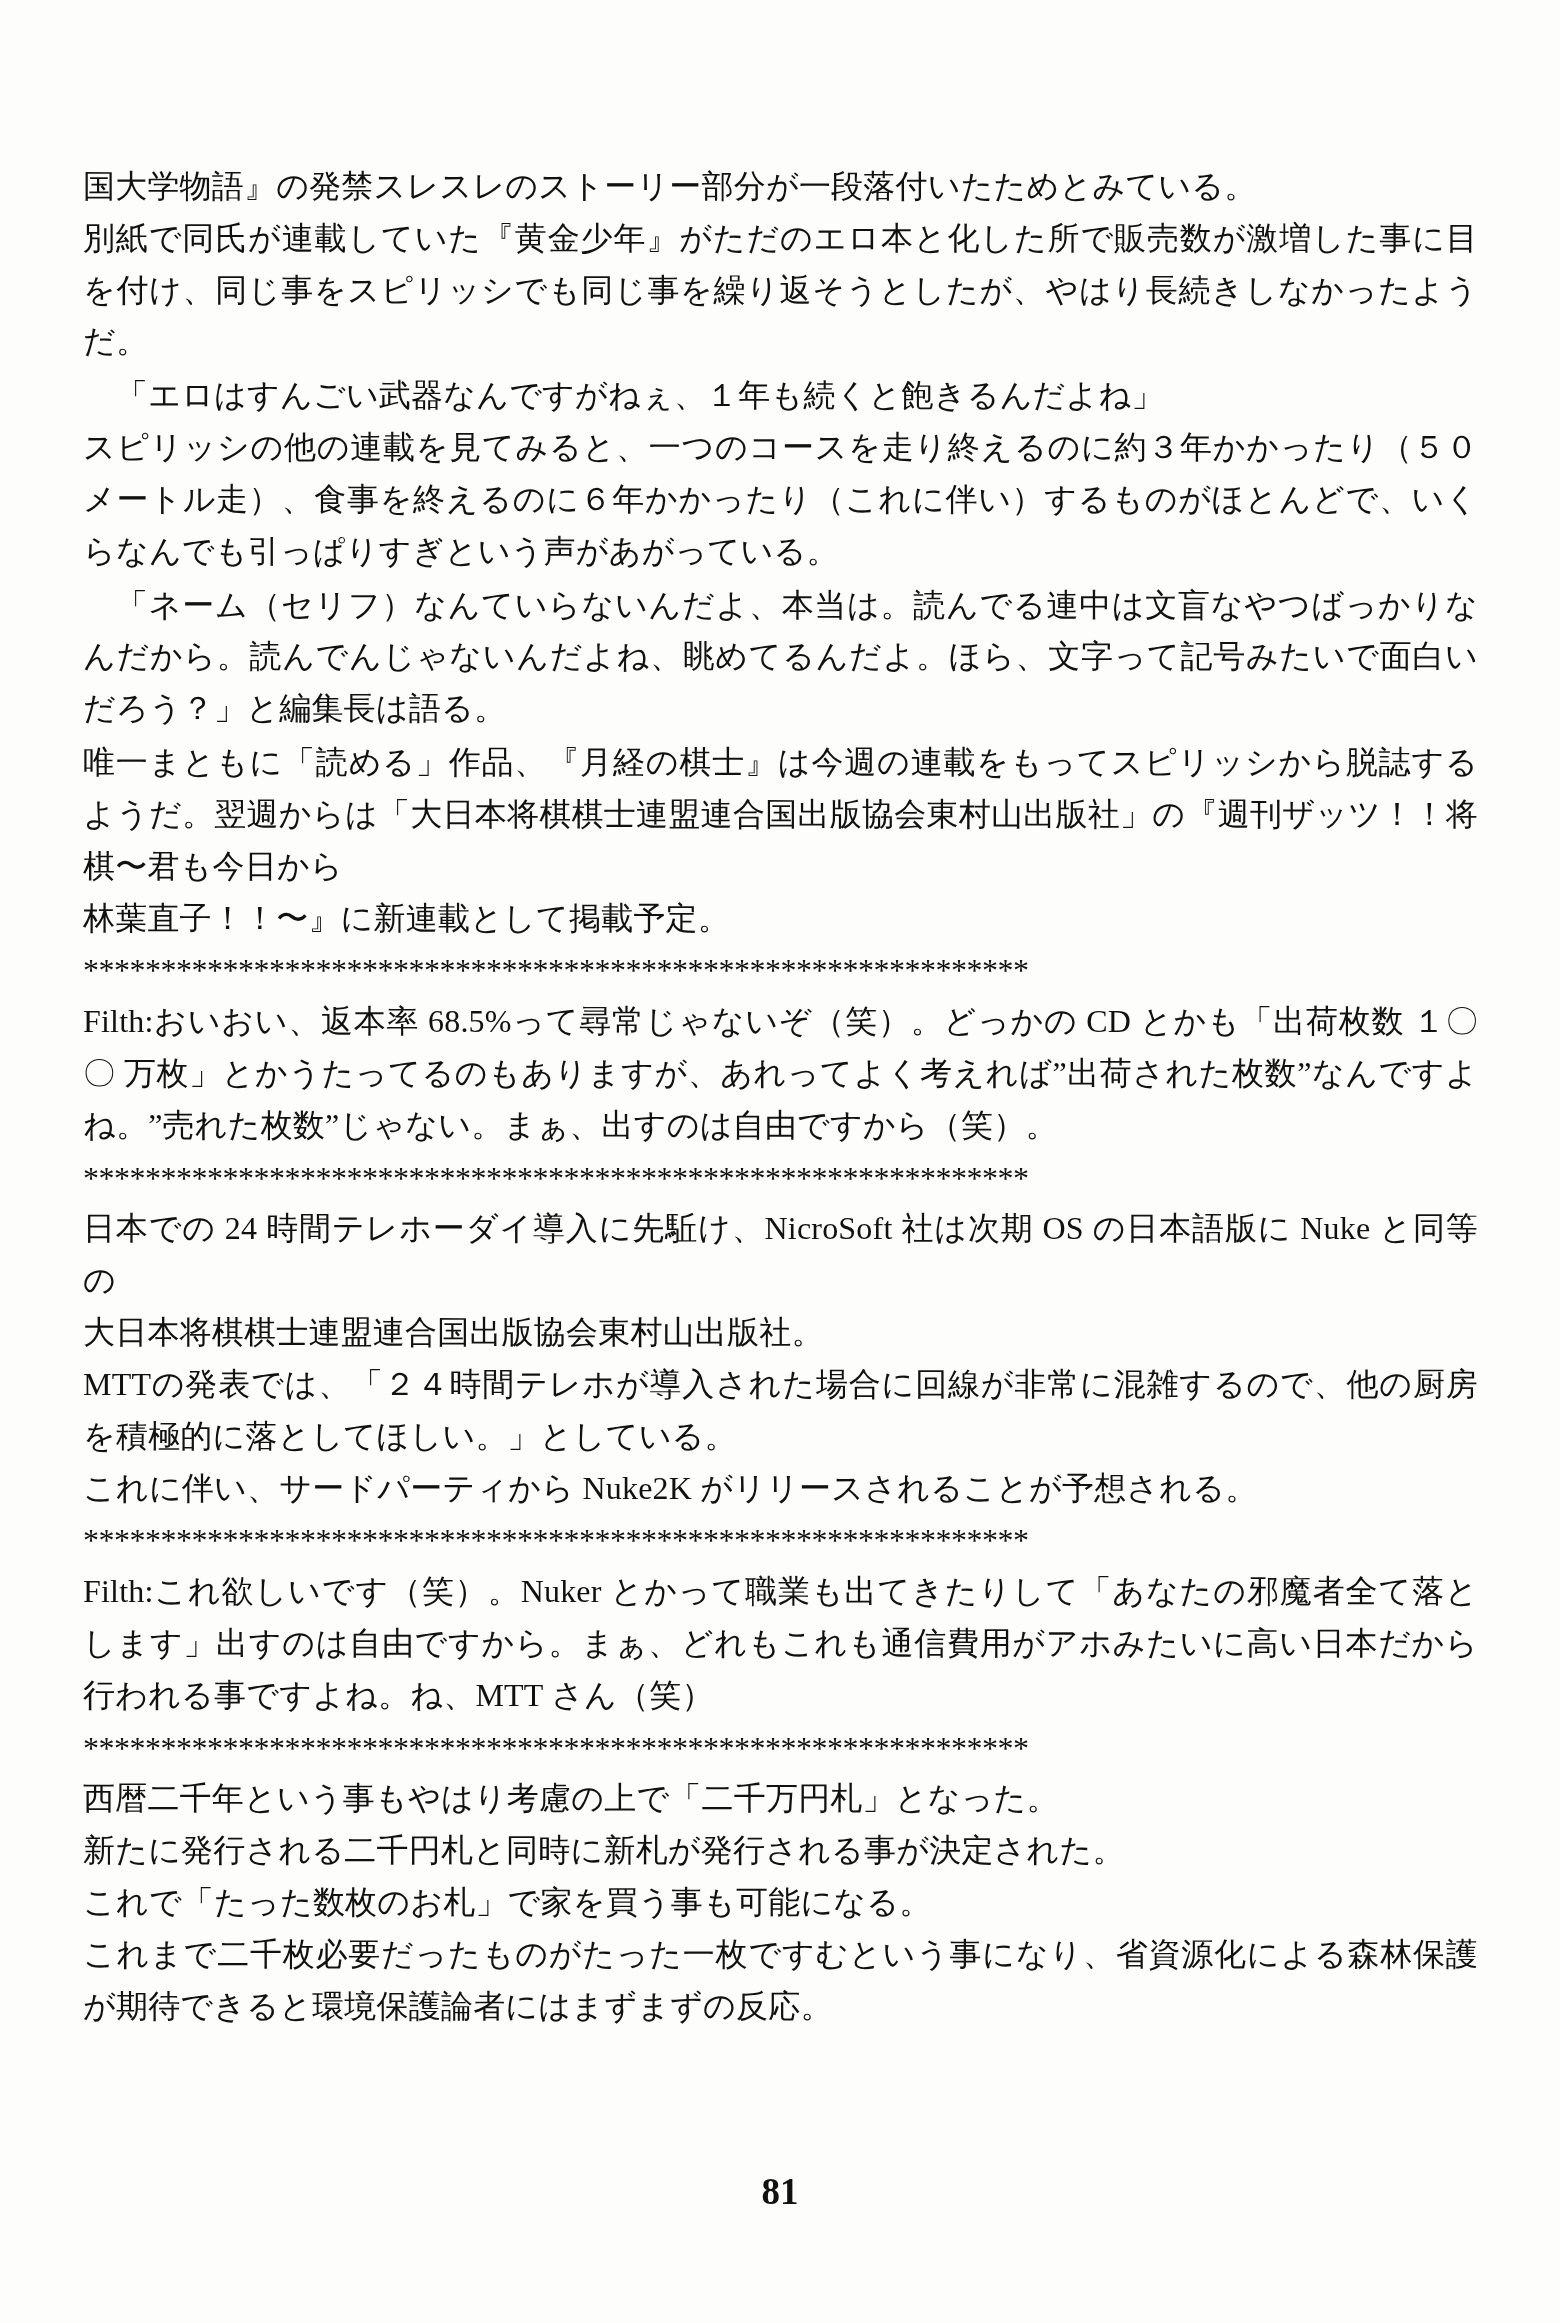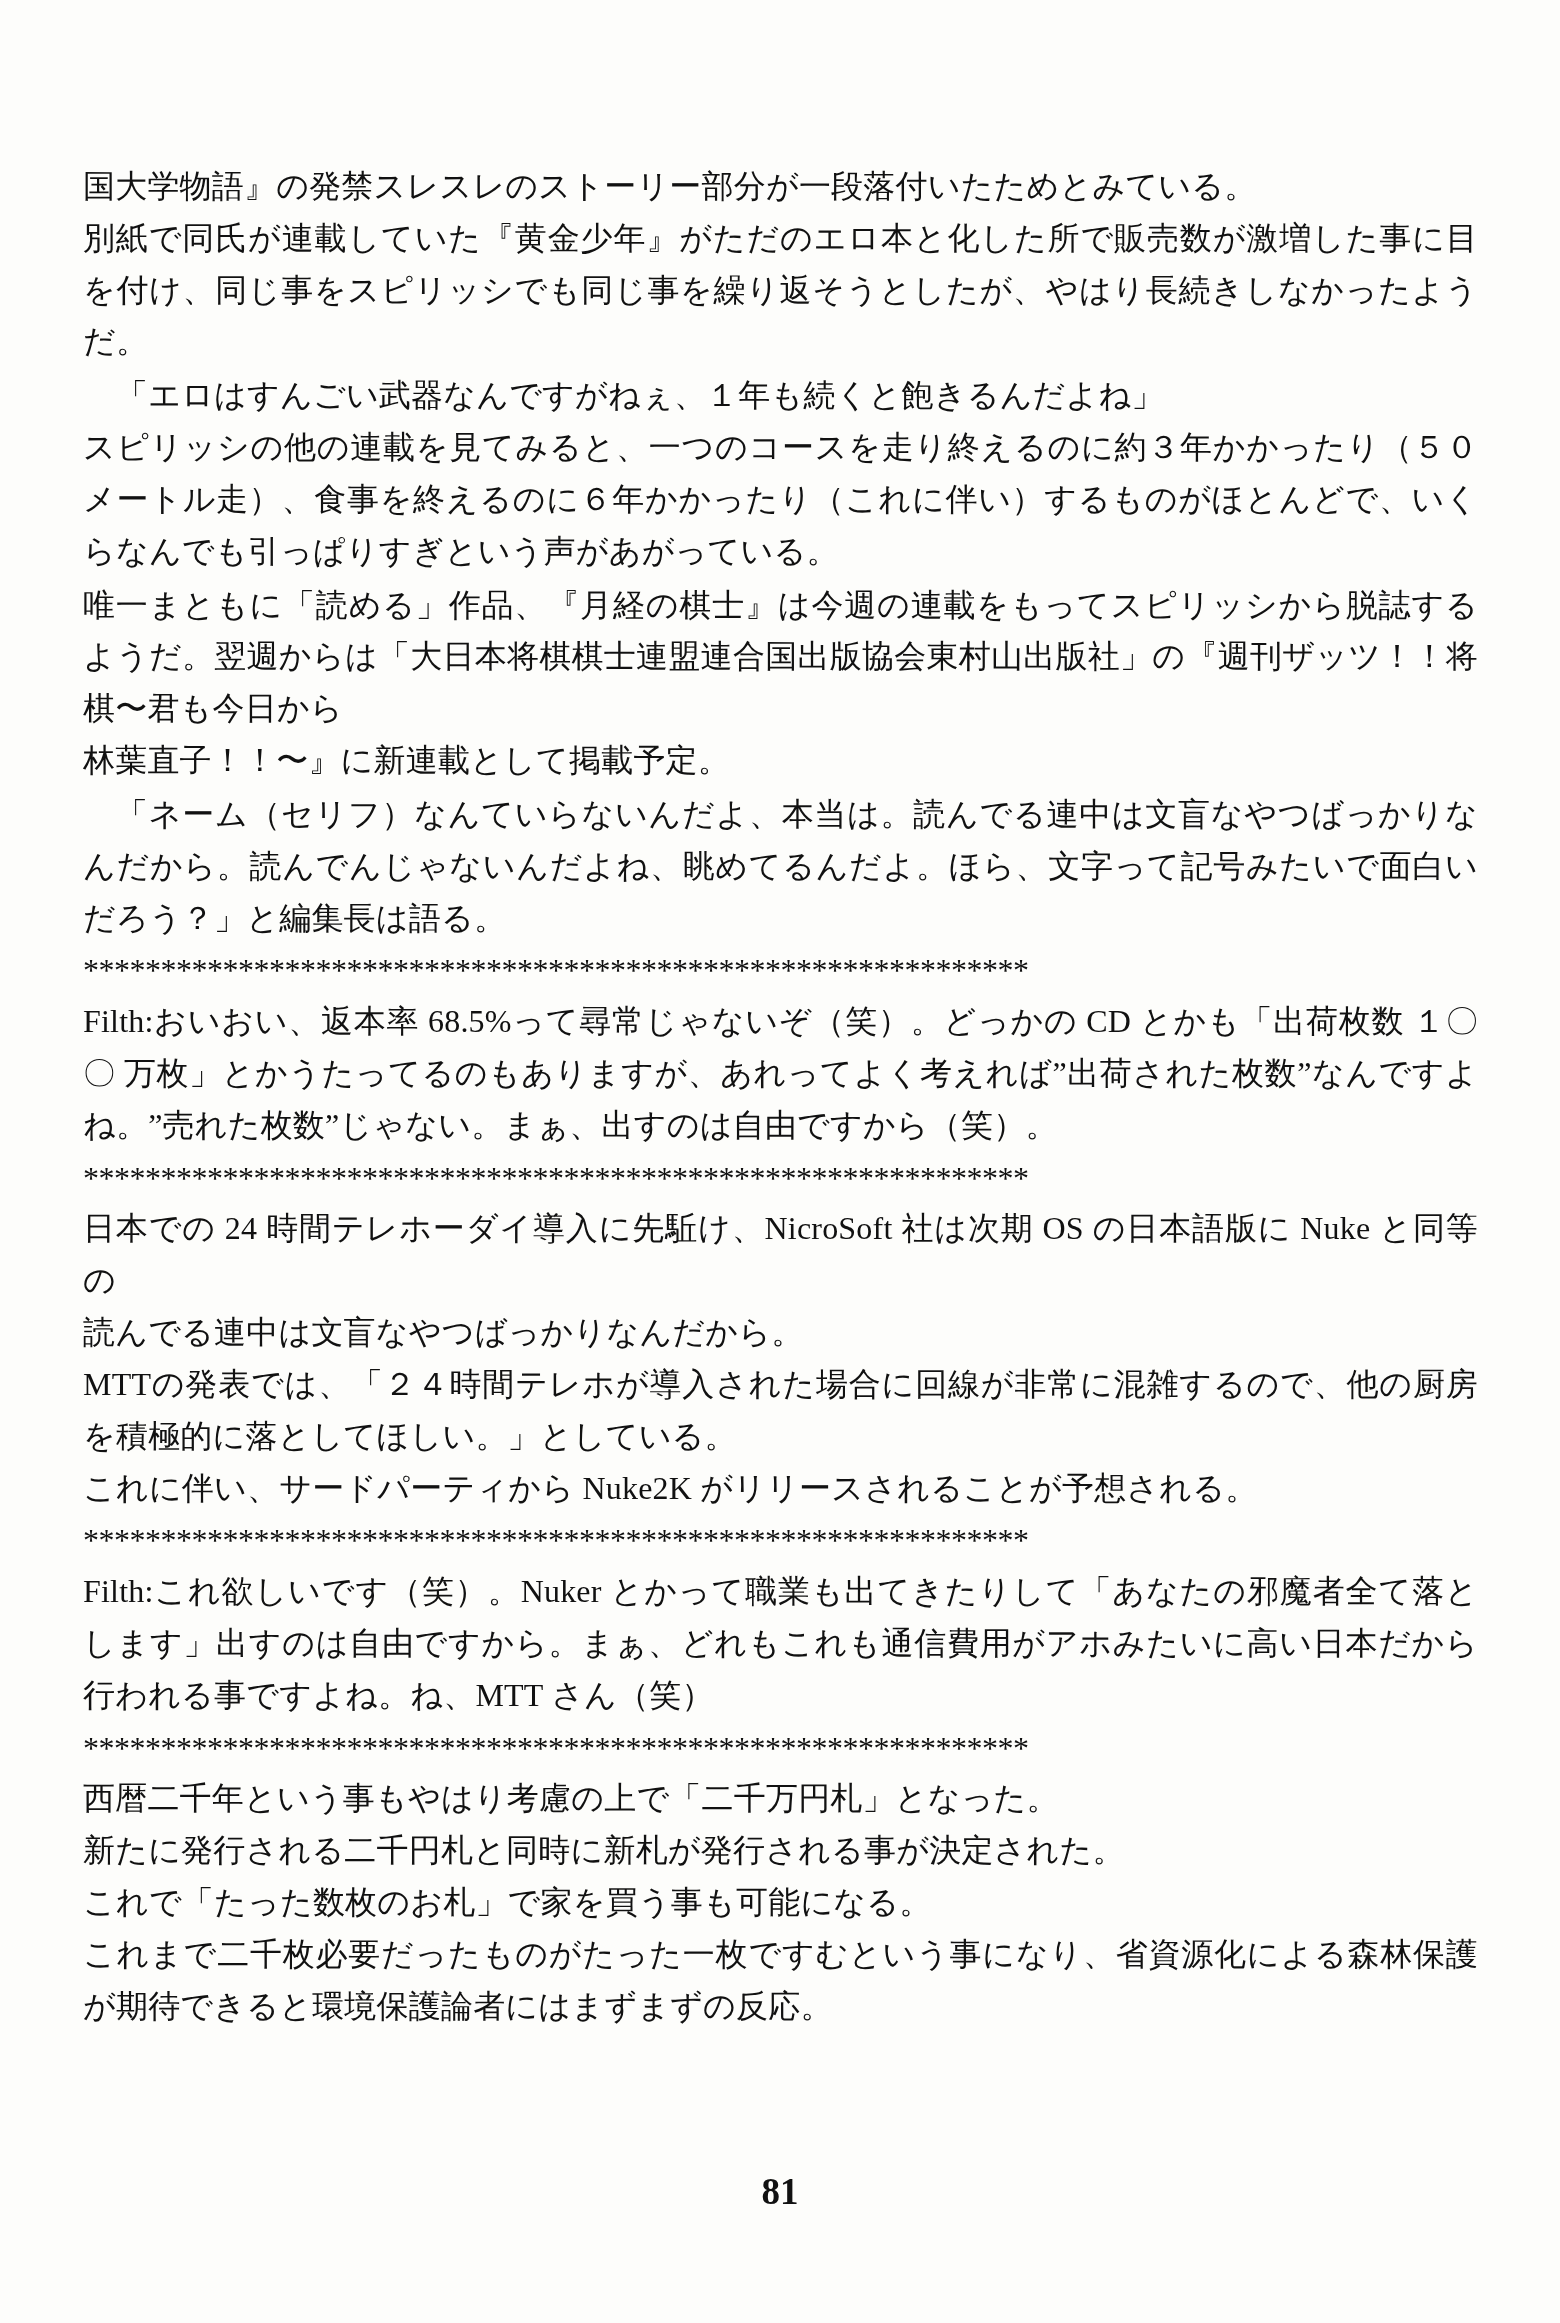--- a/index.html
+++ b/index.html
@@ -73,39 +73,39 @@
       <p class="para noindent">国大学物語』の発禁スレスレのストーリー部分が一段落付いたためとみている。</p>
       <p class="para noindent">別紙で同氏が連載していた『黄金少年』がただのエロ本と化した所で販売数が激増した事に目を付け、同じ事をスピリッシでも同じ事を繰り返そうとしたが、やはり長続きしなかったようだ。</p>
     </div>
 
     <div class="block">
       <p class="para indent">「エロはすんごい武器なんですがねぇ、１年も続くと飽きるんだよね」</p>
       <p class="para noindent">スピリッシの他の連載を見てみると、一つのコースを走り終えるのに約３年かかったり（５０メートル走）、食事を終えるのに６年かかったり（これに伴い）するものがほとんどで、いくらなんでも引っぱりすぎという声があがっている。</p>
     </div>
 
     <div class="block">
-      <p class="para noindent">唯一まともに「読める」作品、『月経の棋士』は今週の連載をもってスピリッシから脱誌するようだ。翌週からは「大日本将棋棋士連盟連合国出版協会東村山出版社」の『週刊ザッツ！！将棋〜君も今日から</p>
-      <p class="para noindent">林葉直子！！〜』に新連載として掲載予定。</p>
+      <p class="para indent">「ネーム（セリフ）なんていらないんだよ、本当は。読んでる連中は文盲なやつばっかりなんだから。読んでんじゃないんだよね、眺めてるんだよ。ほら、文字って記号みたいで面白いだろう？」と編集長は語る。</p>
     </div>
 
     <div class="block">
-      <p class="para indent">「ネーム（セリフ）なんていらないんだよ、本当は。読んでる連中は文盲なやつばっかりなんだから。読んでんじゃないんだよね、眺めてるんだよ。ほら、文字って記号みたいで面白いだろう？」と編集長は語る。</p>
+      <p class="para noindent">唯一まともに「読める」作品、『月経の棋士』は今週の連載をもってスピリッシから脱誌するようだ。翌週からは「大日本将棋棋士連盟連合国出版協会東村山出版社」の『週刊ザッツ！！将棋〜君も今日から</p>
+      <p class="para noindent">林葉直子！！〜』に新連載として掲載予定。</p>
     </div>
 
     <div class="divider">*************************************************************</div>
 
     <div class="block">
       <p class="para noindent">Filth:おいおい、返本率 68.5%って尋常じゃないぞ（笑）。どっかの CD とかも「出荷枚数 １〇〇 万枚」とかうたってるのもありますが、あれってよく考えれば”出荷された枚数”なんですよね。”売れた枚数”じゃない。まぁ、出すのは自由ですから（笑）。</p>
     </div>
 
     <div class="divider">*************************************************************</div>
 
     <div class="block">
       <p class="para noindent">日本での 24 時間テレホーダイ導入に先駈け、NicroSoft 社は次期 OS の日本語版に Nuke と同等の</p>
-      <p class="para noindent">読んでる連中は文盲なやつばっかりなんだから。</p>
+      <p class="para noindent">大日本将棋棋士連盟連合国出版協会東村山出版社。</p>
       <p class="para noindent">MTTの発表では、「２４時間テレホが導入された場合に回線が非常に混雑するので、他の厨房を積極的に落としてほしい。」としている。</p>
       <p class="para noindent">これに伴い、サードパーティから Nuke2K がリリースされることが予想される。</p>
     </div>
 
     <div class="divider">*************************************************************</div>
 
     <div class="block">
       <p class="para noindent">Filth:これ欲しいです（笑）。Nuker とかって職業も出てきたりして「あなたの邪魔者全て落とします」出すのは自由ですから。まぁ、どれもこれも通信費用がアホみたいに高い日本だから行われる事ですよね。ね、MTT さん（笑）</p>
     </div>
 

